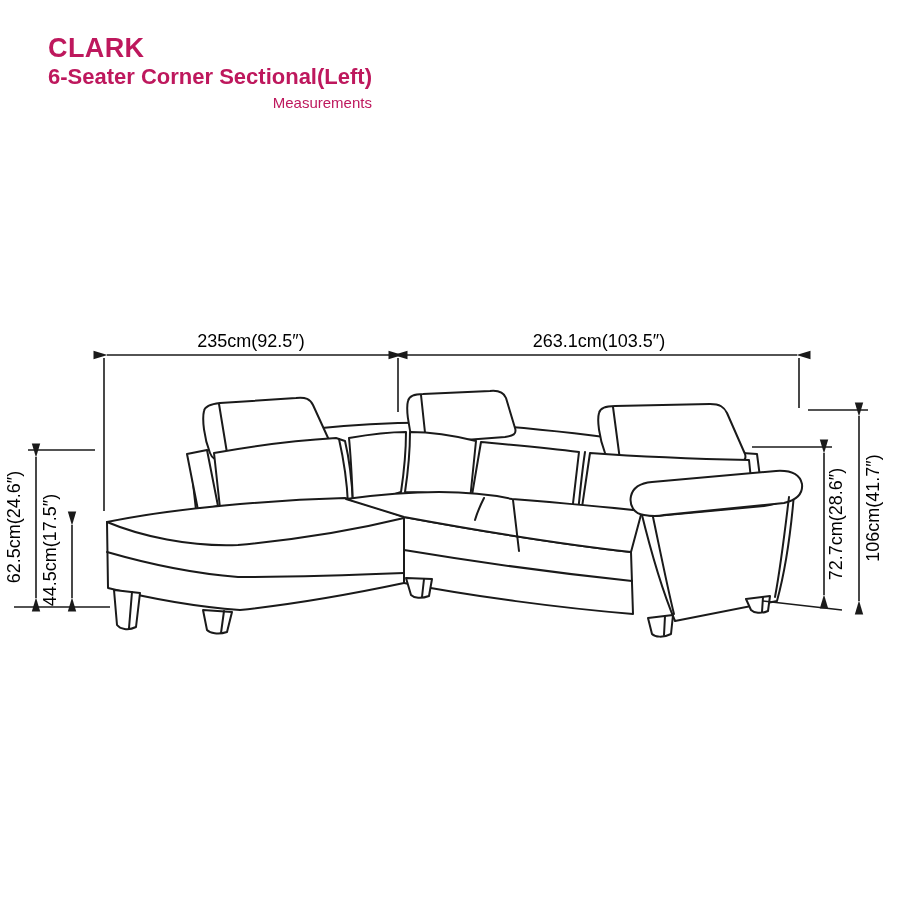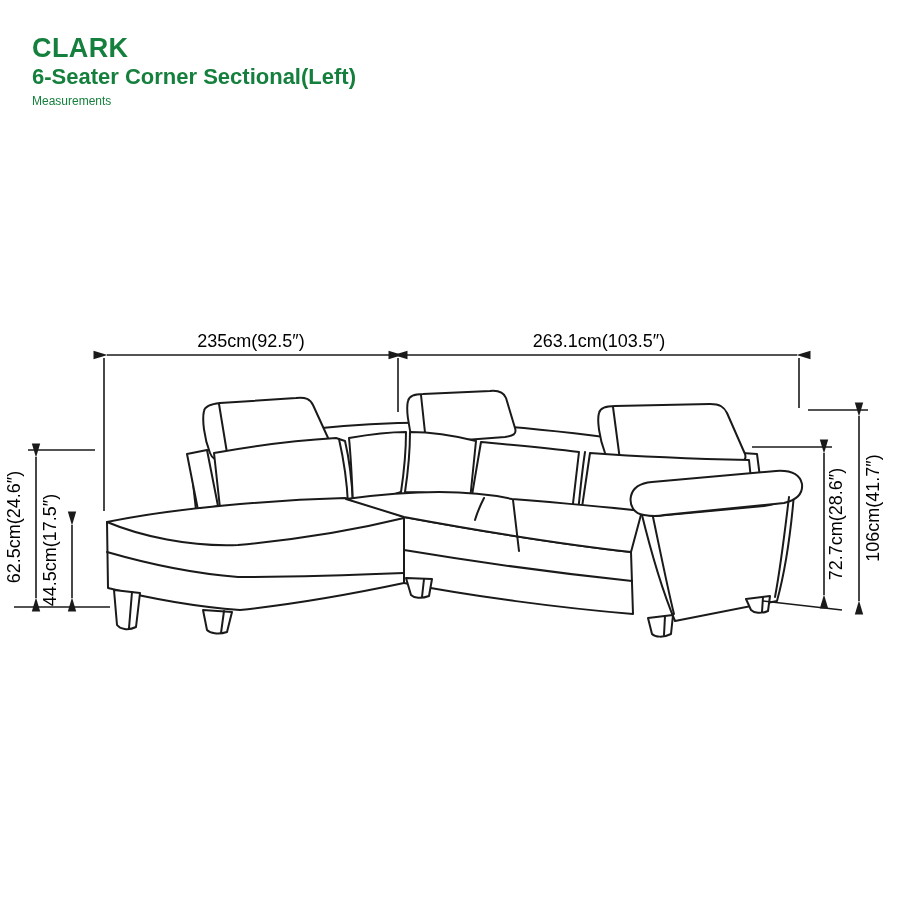--- a/index.html
+++ b/index.html
@@ -3,24 +3,24 @@
 <meta charset="utf-8">
 <style>
   html,body{margin:0;padding:0;background:#ffffff;}
   .page{
     position:relative;
     width:900px;height:900px;
     background:#ffffff;
     font-family:"Liberation Sans", sans-serif;
     overflow:hidden;
   }
-  .header{position:absolute;left:32px;top:34px;color:#15803d;}
+  .header{position:absolute;left:48px;top:34px;color:#be185d;}
   .brand{font-size:27px;font-weight:bold;letter-spacing:.4px;line-height:1.05;}
   .product{font-size:22px;font-weight:bold;line-height:1.2;margin-top:2px;}
-  .caption{font-size:12px;font-weight:normal;line-height:1.25;margin-top:3px;}
+  .caption{font-size:15px;font-weight:normal;line-height:1.25;margin-top:3px;text-align:right;}
   svg{position:absolute;left:0;top:0;}
   .dim-label{font-size:18px;fill:#000;}
 </style>
 </head>
 <body>
 
 <div class="page">
 
   <div class="header">
     <div class="brand">CLARK</div>

